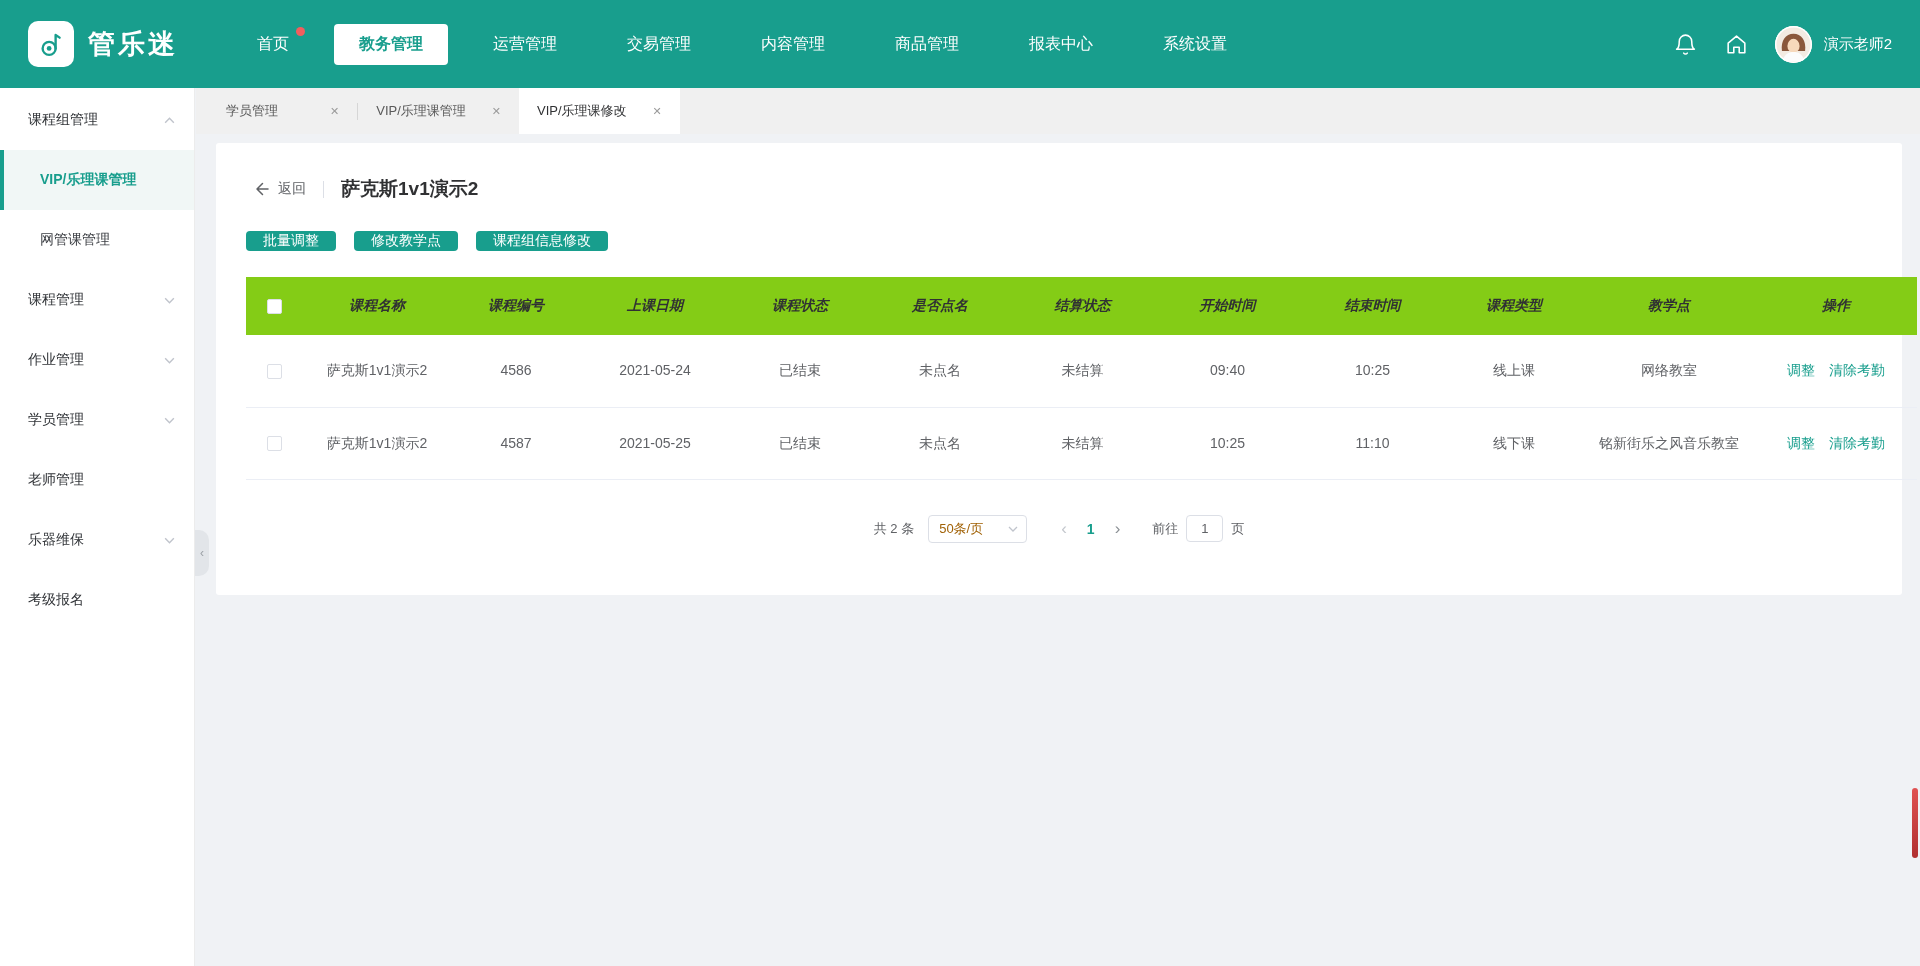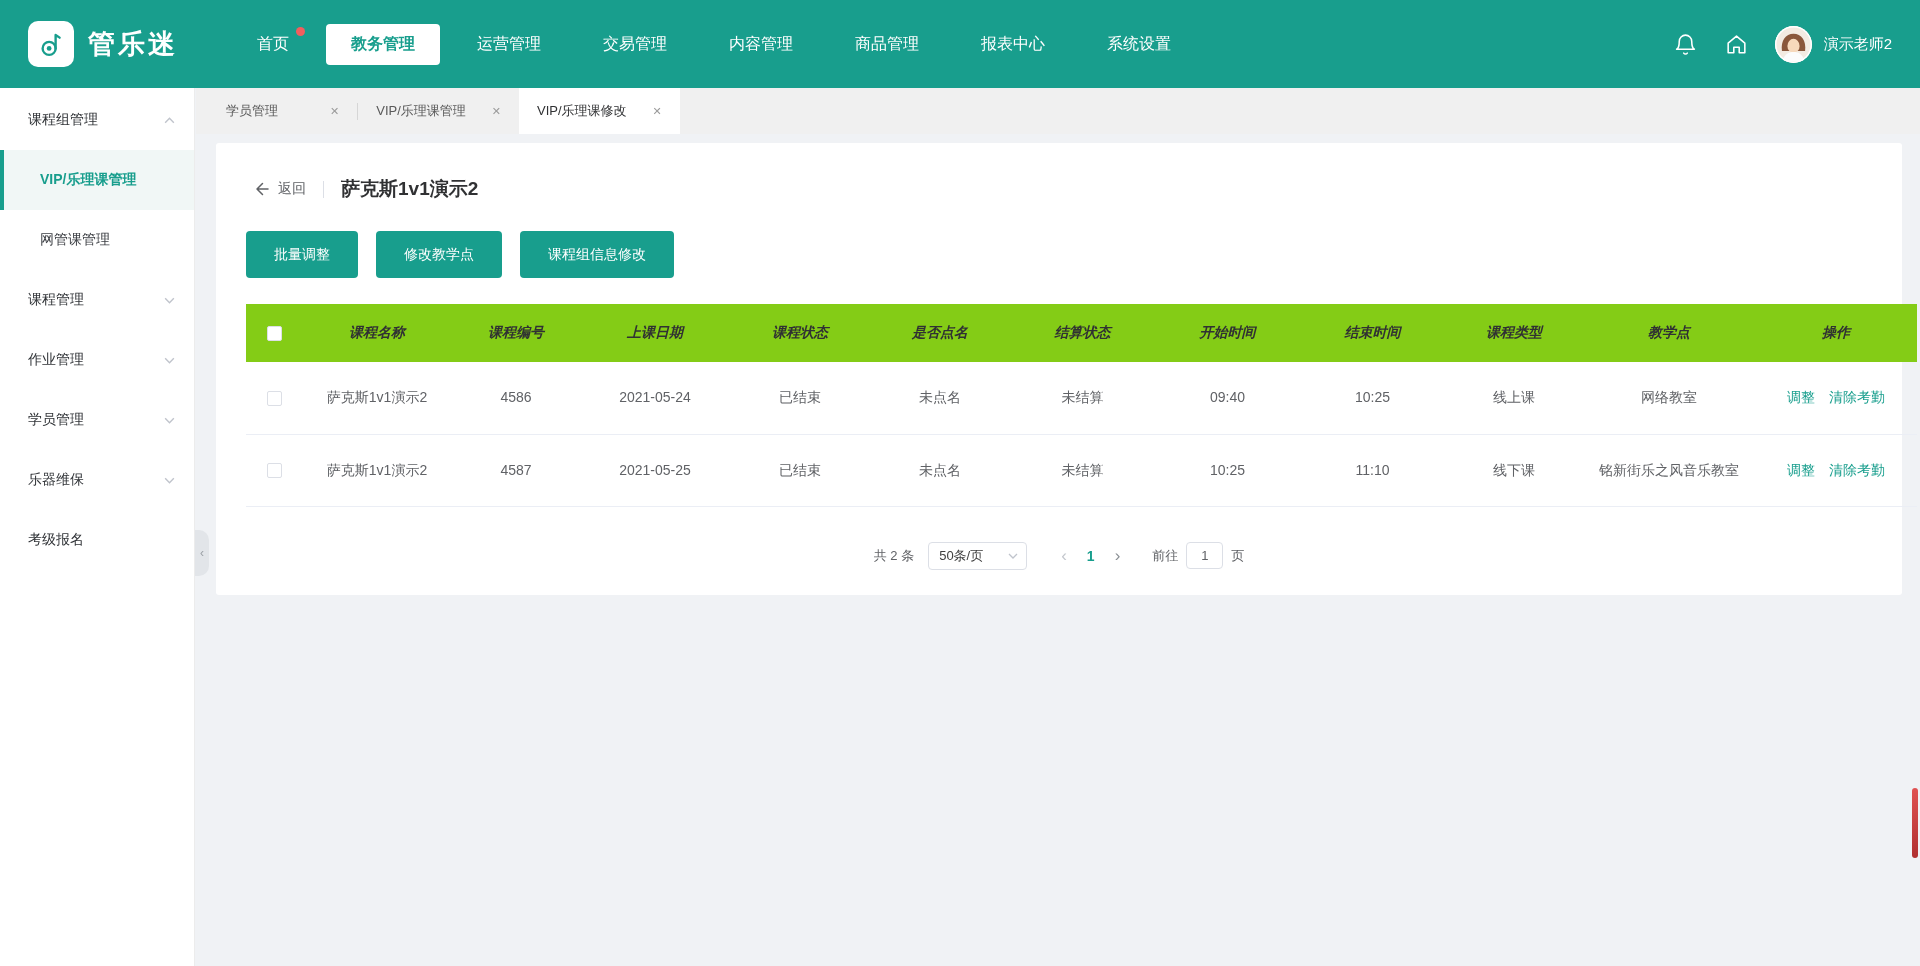--- a/index.html
+++ b/index.html
@@ -7,21 +7,21 @@
   body {
     font-family:"Liberation Sans","DejaVu Sans",sans-serif;
     background:#f0f2f5; position:relative; overflow:hidden; color:#303133;
   }
   
   .header { position:absolute; top:0; left:0; right:0; height:88px; background:#189e8d;
             display:flex; align-items:center; padding:0 28px; z-index:6; }
   .logo-box { width:46px; height:46px; background:#fff; border-radius:10px;
               display:flex; align-items:center; justify-content:center; flex:none; }
   .logo-text { color:#fff; font-size:27px; font-weight:bold; letter-spacing:3px; margin-left:14px; }
-  .nav { display:flex; align-items:center; margin-left:54px; gap:12px; }
+  .nav { display:flex; align-items:center; margin-left:54px; gap:20px; }
   .nav-item { position:relative; color:#fff; font-size:16px; padding:10px 25px;
               border-radius:4px; cursor:pointer; white-space:nowrap; }
   .nav-item.active { background:#fff; color:#189e8d; font-weight:bold; }
   .nav-dot { position:absolute; top:3px; right:9px; width:9px; height:9px;
              border-radius:50%; background:#f25e5e; }
   .header-right { margin-left:auto; display:flex; align-items:center; gap:26px; }
   .hicon { width:25px; height:25px; cursor:pointer; display:block; }
   .avatar { width:37px; height:37px; border-radius:50%; overflow:hidden; background:#fff; cursor:pointer; }
   .username { color:#fff; font-size:15px; margin-left:-14px; cursor:pointer; }
 
@@ -55,38 +55,38 @@
   .main { position:absolute; left:196px; top:134px; right:0; bottom:0; background:#f0f2f5; }
   .card { margin:9px 18px 0 20px; background:#fff; border-radius:3px; height:452px;
           padding:33px 30px 0 30px; position:relative; }
   .back-row { display:flex; align-items:center; margin-left:7px; }
   .back-btn { display:flex; align-items:center; cursor:pointer; }
   .back-arrow { width:18px; height:18px; color:#606266; }
   .back-label { font-size:14px; color:#606266; margin-left:7px; }
   .vdiv { width:1px; height:17px; background:#dcdfe6; margin:0 17px; }
   .page-title { font-size:19px; font-weight:bold; color:#303133; }
   .toolbar { margin-top:29px; display:flex; gap:18px; }
-  .btn { background:#189e8d; color:#fff; font-size:14px; height:47px; padding:0 28px;
+  .btn { background:#189e8d; color:#fff; font-size:14px; height:20px; padding:0 17px;
          border:none; border-radius:4px; cursor:pointer; font-family:inherit; }
 
   table { width:100%; border-collapse:collapse; margin-top:26px; table-layout:fixed; }
   th { background:#84cc16; height:58px; font-size:14px; font-weight:bold; color:#303133;
        text-align:center;font-style:italic; }
   td { height:72px; font-size:14px; color:#606266; text-align:center;
        border-bottom:1px solid #ebeef5; line-height:21px; padding:0 8px; }
   .checkbox { display:inline-block; width:15px; height:15px; border:1px solid #dcdfe6;
               border-radius:2px; background:#fff; cursor:pointer; vertical-align:middle; }
   .link { color:#189e8d; cursor:pointer; margin:0 7px; white-space:nowrap; }
 
   .pagination { margin-top:35px; display:flex; justify-content:center; align-items:center;
                 font-size:13px; color:#606266; }
   .pg-total { margin-right:14px; }
   .page-select { width:99px; height:28px; border:1px solid #dcdfe6; border-radius:4px;
                  background:#fff; display:flex; align-items:center; justify-content:space-between;
-                 padding:0 7px 0 10px; color:#404040; cursor:pointer; margin-right:28px; }
+                 padding:0 7px 0 10px; color:#a16207; cursor:pointer; margin-right:28px; }
   .page-select .chev { width:12px; height:12px; }
   .pg-arrow { font-size:17px; line-height:1; cursor:pointer; padding:0 6px; }
   .pg-prev { color:#c3c7cd; }
   .pg-next { color:#8b9095; }
   .pg-page { color:#189e8d; font-size:14px; font-weight:bold; margin:0 14px; cursor:pointer; }
   .pg-goto { margin-left:26px; display:flex; align-items:center; }
   .pg-input { width:37px; height:27px; border:1px solid #dcdfe6; border-radius:4px;
               text-align:center; font-size:13px; color:#606266; margin:0 8px;
               font-family:inherit; }
   
@@ -162,20 +162,23 @@
     <span class="lbl">作业管理</span>
     <svg class="chev" viewBox="0 0 12 12">
         <path d="M2 4l4 4 4-4" fill="none" stroke="currentColor" stroke-width="1.3"></path>
       </svg>
   </div>
   <div class="side-item">
     <span class="lbl">学员管理</span>
     <svg class="chev" viewBox="0 0 12 12">
         <path d="M2 4l4 4 4-4" fill="none" stroke="currentColor" stroke-width="1.3"></path>
       </svg>
+  </div>
+  <div class="side-item">
+    <span class="lbl">老师管理</span>
   </div>
   <div class="side-item">
     <span class="lbl">乐器维保</span>
     <svg class="chev" viewBox="0 0 12 12">
         <path d="M2 4l4 4 4-4" fill="none" stroke="currentColor" stroke-width="1.3"></path>
       </svg>
   </div>
   <div class="side-item">
     <span class="lbl">考级报名</span>
   </div>

